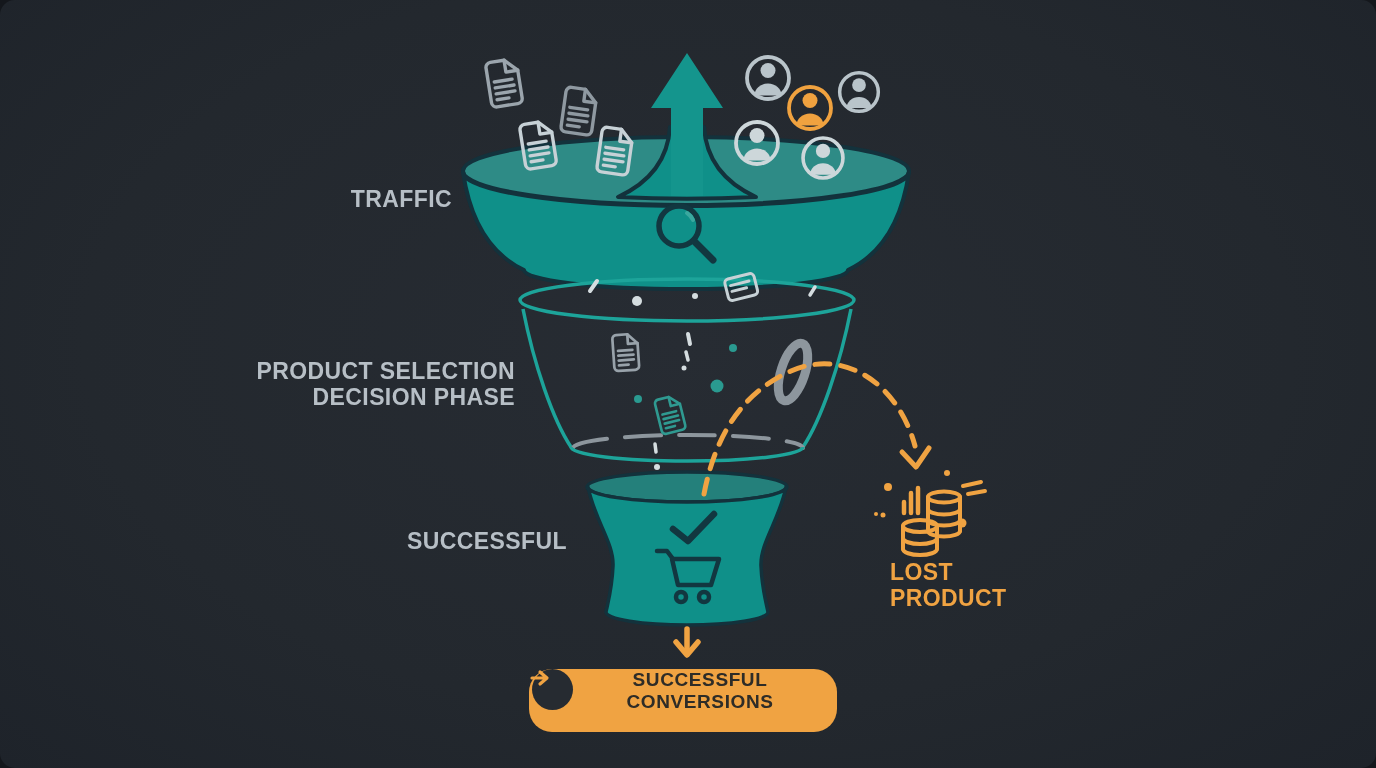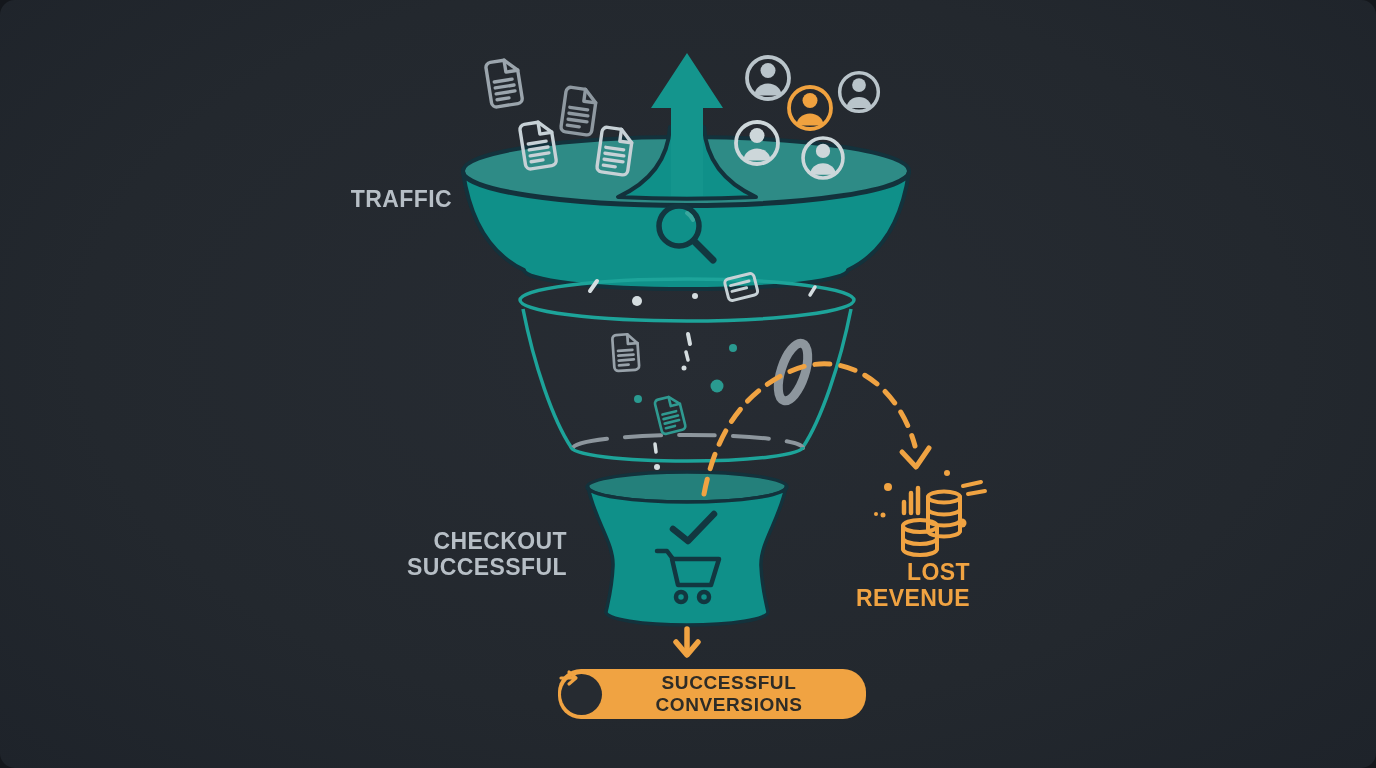--- a/index.html
+++ b/index.html
@@ -14,24 +14,24 @@
     background:radial-gradient(ellipse at 50% 45%, #272c33 0%, var(--background) 62%, #1e232a 100%);
     font-family:"Liberation Sans", sans-serif;
     border-radius:15px;
   }
   svg{position:absolute;left:0;top:0;}
   .lbl{position:absolute; color:var(--label-gray); font-weight:700; font-size:23px;
        line-height:26px; letter-spacing:0.4px; text-align:right;}
   .lbl-traffic{top:186px; left:0; width:452px;}
   .lbl-product{top:358px; left:0; width:515px;}
   .lbl-checkout{top:528px; left:0; width:567px;}
-  .lbl-lost{top:559px; left:804px; width:166px; text-align:right; color:var(--accent-orange);}
+  .lbl-lost{top:559px; left:890px; width:166px; text-align:left; color:var(--accent-orange);}
   .pill{
-    position:absolute; left:558px; top:669px; width:308px; height:50px;
-    background:var(--accent-orange); border-radius:23px; display:flex; align-items:center;
+    position:absolute; left:529px; top:669px; width:308px; height:63px;
+    background:var(--accent-orange); border-radius:23px; display:flex; 
     box-sizing:border-box; padding:0 10px 0 3px;
   }
   .pill-circle{
     width:41px; height:41px; border-radius:50%; background:#262b31; flex:0 0 auto;
     display:flex; align-items:center; justify-content:center;
   }
   .pill-label{
     flex:1; text-align:center; color:var(--button-text-dark); font-weight:700;
     font-size:19px; letter-spacing:0.6px;
   }
@@ -188,29 +188,32 @@
   <g fill="none" stroke="var(--accent-orange)" stroke-width="5.5" stroke-linecap="round" stroke-linejoin="round">
     <path d="M687,629 V650"></path>
     <path d="M676,642 L687,655 L698,642"></path>
   </g>
 </svg>
 
 <div class="lbl lbl-traffic">
   <div>TRAFFIC</div>
 </div>
 
+<div class="lbl lbl-product">
+  <div>PRODUCT SELECTION</div>
+  <div>DECISION PHASE</div>
+</div>
 
 <div class="lbl lbl-checkout">
-  <div>CHECKOUT</div>
   <div>SUCCESSFUL</div>
 </div>
 
 <div class="lbl lbl-lost">
   <div>LOST</div>
-  <div>REVENUE</div>
+  <div>PRODUCT</div>
 </div>
 
 <div class="pill">
   <div class="pill-circle">
     <svg width="24" height="18" viewBox="0 0 24 18">
       <path d="M3,9 H17 M11,3 L18,9 L11,15" fill="none" stroke="var(--accent-orange)" stroke-width="3.2" stroke-linecap="round" stroke-linejoin="round"></path>
     </svg>
   </div>
   <div class="pill-label">SUCCESSFUL CONVERSIONS</div>
 </div>

